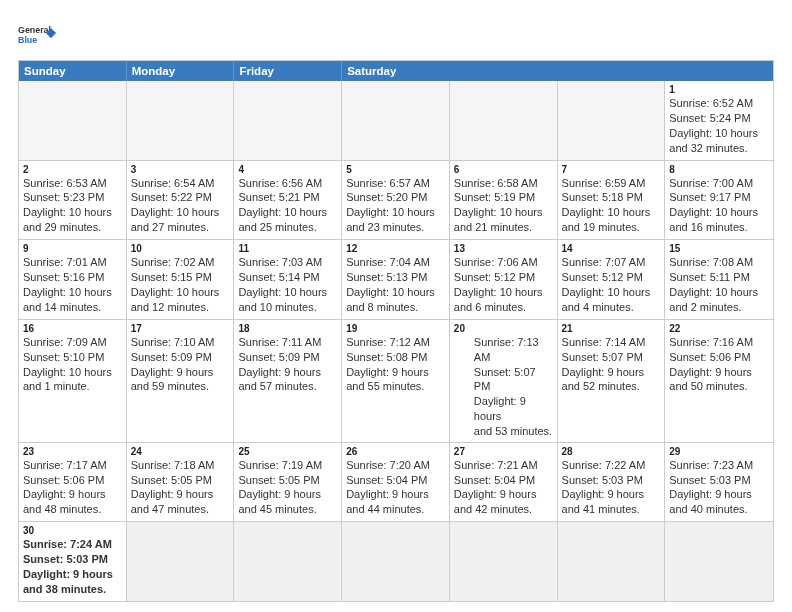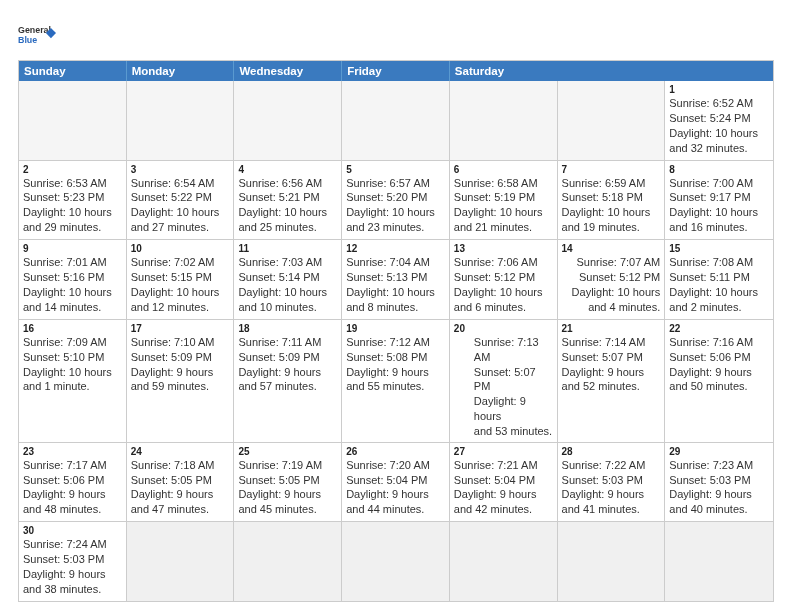--- a/index.html
+++ b/index.html
@@ -114,21 +114,20 @@
     <div class="title-block">
       <div class="month-title"></div>
       <div class="subtitle"></div>
     </div>
   </div>
 
   <div class="calendar">
     <div class="day-headers">
     <div class="day-header">Sunday</div>
         <div class="day-header">Monday</div>
-        <div class="day-header">Wednesday</div>
         <div class="day-header">Friday</div>
         <div class="day-header">Saturday</div>
       </div>
     <div class="calendar-body">
     <div class="calendar-row">
           <div class="cell empty"></div>
           <div class="cell empty"></div>
           <div class="cell empty"></div>
           <div class="cell empty"></div>
           <div class="cell empty"></div>
@@ -223,21 +222,21 @@
           </div>
           <div class="cell">
             <span class="date-num">13</span>
             <div class="cell-text" style="white-space: pre-line;">Sunrise: 7:06 AM
 Sunset: 5:12 PM
 Daylight: 10 hours
 and 6 minutes.</div>
           </div>
           <div class="cell">
             <span class="date-num">14</span>
-            <div class="cell-text" style="white-space: pre-line; text-align: right;">Sunrise: 7:07 AM
+            <div class="cell-text" style="white-space: pre-line;">Sunrise: 7:07 AM
 Sunset: 5:12 PM
 Daylight: 10 hours
 and 4 minutes.</div>
           </div>
           <div class="cell">
             <span class="date-num">15</span>
             <div class="cell-text" style="white-space: pre-line;">Sunrise: 7:08 AM
 Sunset: 5:11 PM
 Daylight: 10 hours
 and 2 minutes.</div>
@@ -341,21 +340,21 @@
             <span class="date-num">29</span>
             <div class="cell-text" style="white-space: pre-line;">Sunrise: 7:23 AM
 Sunset: 5:03 PM
 Daylight: 9 hours
 and 40 minutes.</div>
           </div>
         </div>
         <div class="calendar-row">
           <div class="cell">
             <span class="date-num">30</span>
-            <div class="cell-text" style="white-space: pre-line;">Sunrise: 7:24 AM
+            <div class="cell-text" style="white-space: pre-line; font-weight: bold;">Sunrise: 7:24 AM
 Sunset: 5:03 PM
 Daylight: 9 hours
 and 38 minutes.</div>
           </div>
           <div class="cell last-row-empty"></div>
           <div class="cell last-row-empty"></div>
           <div class="cell last-row-empty"></div>
           <div class="cell last-row-empty"></div>
           <div class="cell last-row-empty"></div>
           <div class="cell last-row-empty"></div>

